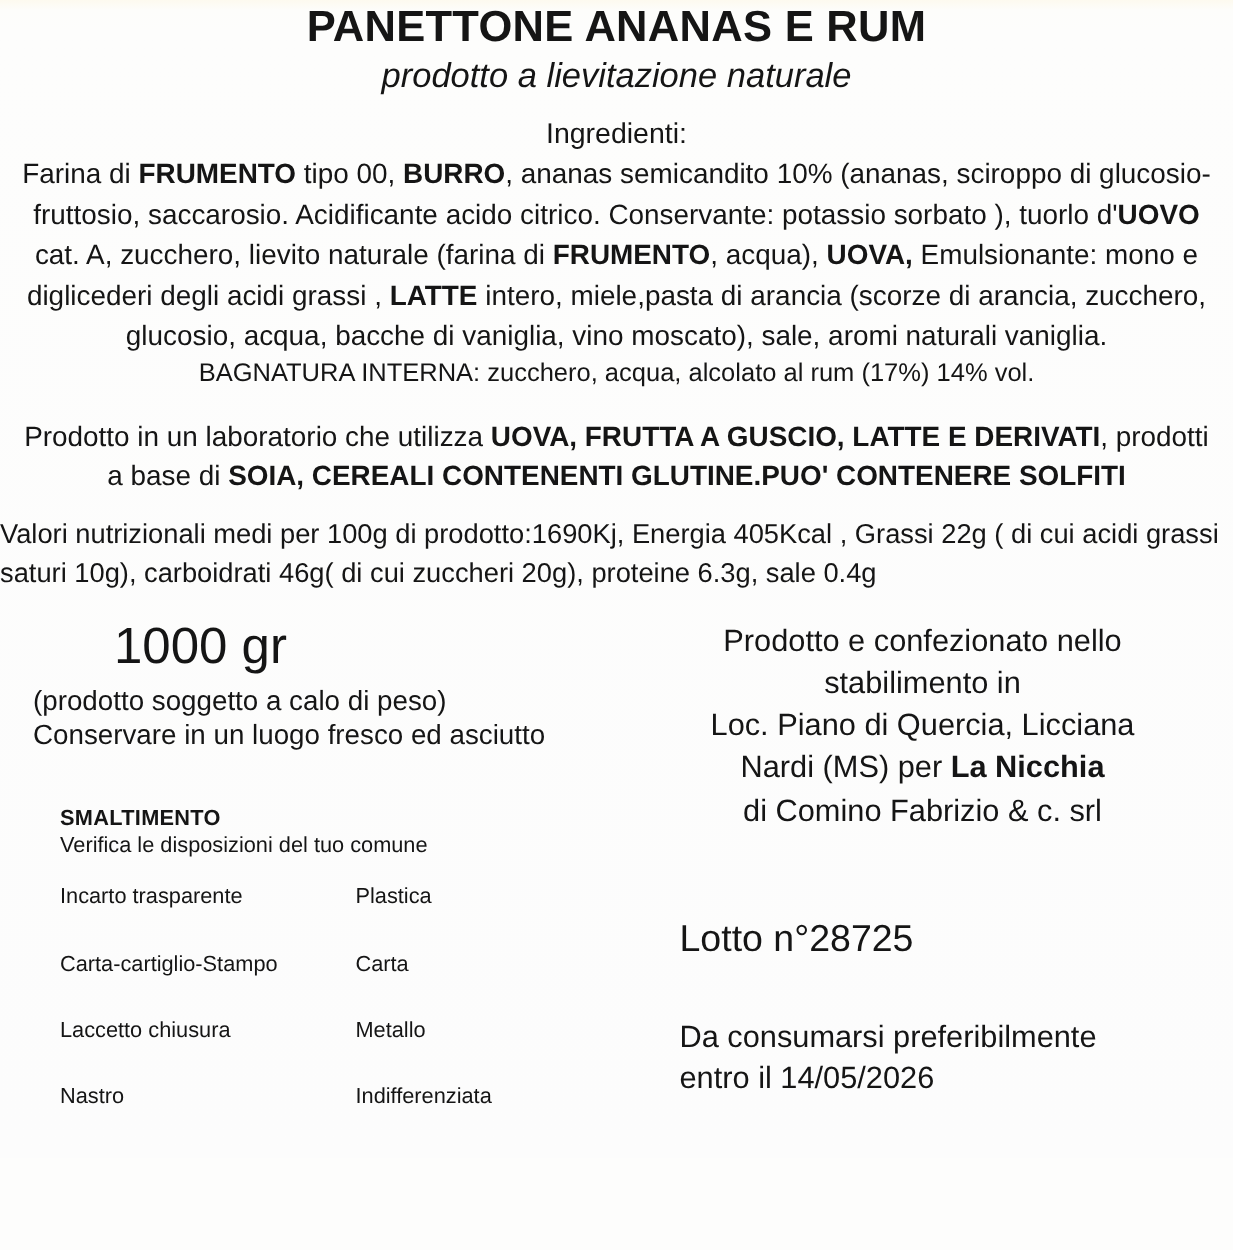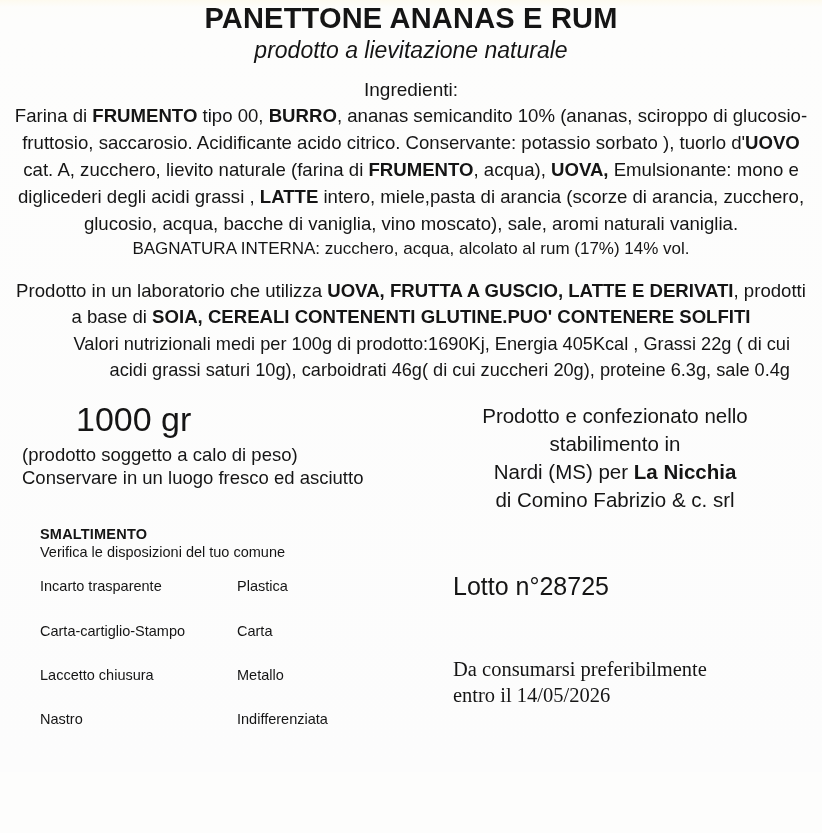--- a/index.html
+++ b/index.html
@@ -71,25 +71,25 @@
     font-size: 18.6px;
     line-height: 1.42;
     padding: 0 14px;
     margin-top: 16px;
     font-weight: bold;
   }
   .allergen .thin { font-weight: normal; }
 
   
   .nutrition {
-    text-align: right;
+    text-align: left;
     font-size: 18.2px;
     line-height: 1.42;
-    padding: 0 32px;
-    margin-top: 1px;
+    padding: 0 0;
+    margin-top: 13px;
   }
 
   
   .columns {
     display: flex;
     margin-top: 18px;
   }
   .col-left  { width: 408px; position: relative; }
   .col-right { width: 414px; position: relative; }
 
@@ -147,22 +147,21 @@
   .lotto {
     font-size: 25px;
     line-height: 1.2;
     padding-left: 45px;
     margin-top: 56px;
   }
   .best-before {
     font-size: 20.5px;
     line-height: 1.3;
     padding-left: 45px;
-    margin-top: 55px;
-    font-family: Liberation Serif, serif;
+    margin-top: 38px;
   }
 </style>
 </head>
 <body>
 
 <div id="label">
 
   <h1 class="title">PANETTONE ANANAS E RUM</h1>
   <div class="subtitle">prodotto a lievitazione naturale</div>
 
@@ -208,20 +207,21 @@
             </tr>
           </tbody>
         </table>
       </div>
     </div>
 
     <div class="col-right">
       <div class="producer">
         <div>Prodotto e confezionato nello</div>
         <div>stabilimento in</div>
+        <div>Loc. Piano di Quercia, Licciana</div>
         <div><span>Nardi (MS) per </span><b>La Nicchia</b></div>
         <div>di Comino Fabrizio &amp; c. srl</div>
       </div>
 
       <div class="lotto">Lotto n°28725</div>
 
       <div class="best-before">
         <div>Da consumarsi preferibilmente</div>
         <div>entro il 14/05/2026</div>
       </div>

